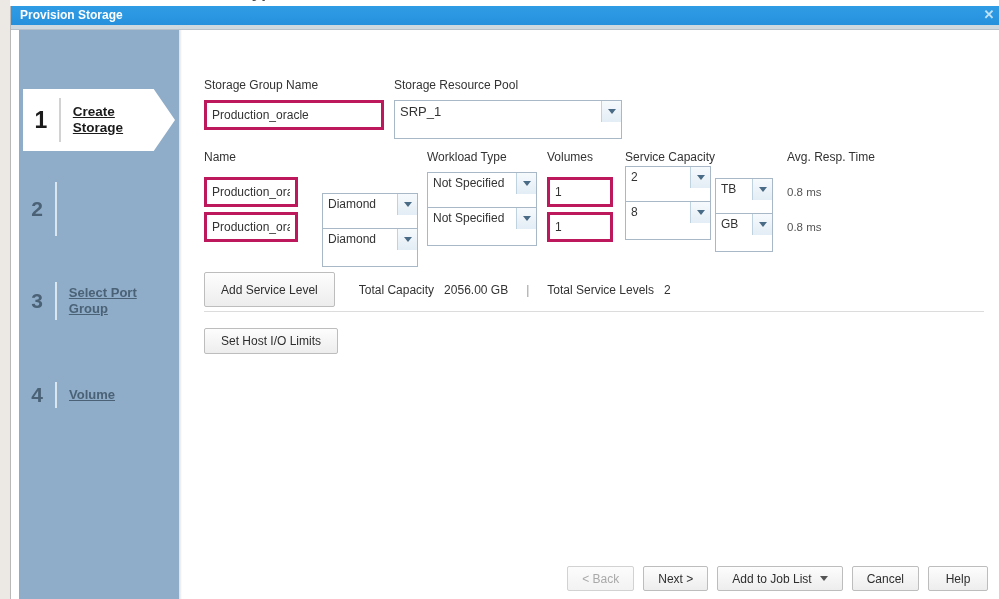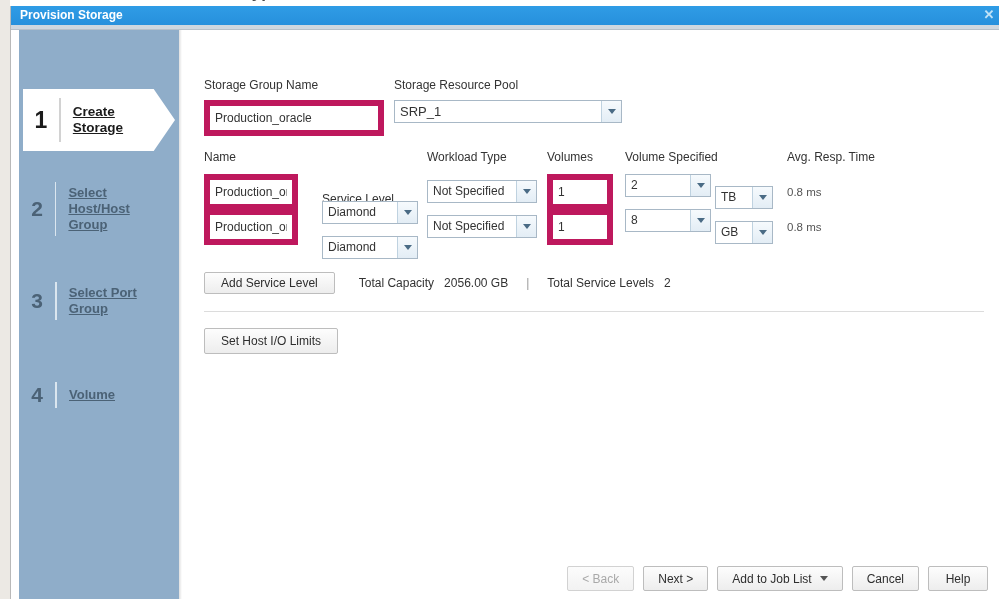--- a/index.html
+++ b/index.html
@@ -178,36 +178,36 @@
     left: 22px;
     top: 48px;
   }
   .top-fields { display: flex; }
   .f-sgn { width: 180px; margin-right: 10px; }
   .f-srp { width: 228px; }
 
   input.txt {
     box-sizing: border-box;
     height: 23px;
-    border: 6px solid #be185d;
+    border: 3px solid #be185d;
     background: #ffffff;
     font-family: "Liberation Sans", sans-serif;
     font-size: 12px;
     color: #333333;
     padding: 12px 5px;
     outline: none;
     width: 100%;
   }
   .lbl-gap { height: 8px; }
 
   
   .sel {
     position: relative;
     box-sizing: border-box;
-    height: 23px;
+    height: 39px;
     border: 1px solid #a8b8c6;
     background: #ffffff;
     font-size: 12px;
     color: #333333;
     line-height: 21px;
     padding: 0 22px 0 5px;
     white-space: nowrap;
     overflow: hidden;
     width: 100%;
   }
@@ -284,21 +284,21 @@
     border-top: 5px solid #555555;
   }
 
   .addrow {
     position: absolute;
     left: 22px;
     top: 242px;
     display: flex;
     align-items: center;
   }
-  .addrow .btn { height: 22px; padding: 0 16px; }
+  .addrow .btn { height: 35px; padding: 0 16px; }
   .totals {
     margin-left: 24px;
     font-size: 12px;
     color: #333333;
     display: flex;
     align-items: center;
     white-space: nowrap;
   }
   .totals .lab { margin-right: 10px; }
   .totals .val { margin-right: 18px; }
@@ -354,21 +354,20 @@
 
       <div class="step step-active">
         <div class="step-num">1</div>
         <div class="step-sep"></div>
         <div class="step-label">Create Storage</div>
       </div>
 
       <div class="step step-2">
         <div class="step-num">2</div>
         <div class="step-sep"></div>
-        <div class="step-label">Select Host/Host Group</div>
       </div>
 
       <div class="step step-3">
         <div class="step-num">3</div>
         <div class="step-sep"></div>
         <div class="step-label">Select Port Group</div>
       </div>
 
       <div class="step step-4">
         <div class="step-num">4</div>
@@ -398,21 +397,21 @@
           </div>
         </div>
 
         <div class="table-wrap">
 
           <div class="thead">
             <div class="th c-name">Name</div>
             <div class="th c-svc">Service Level</div>
             <div class="th c-wl">Workload Type</div>
             <div class="th c-vol">Volumes</div>
-            <div class="th c-cap">Volume Specified</div>
+            <div class="th c-cap">Service Capacity</div>
             <div class="th c-resp">Avg. Resp. Time</div>
           </div>
 
           <div class="trow">
             <div class="c-name">
               <input class="txt" type="text" value="Production_orac" style="">
             </div>
             <div class="c-svc">
               <div class="sel">
                 <span>Diamond</span>

